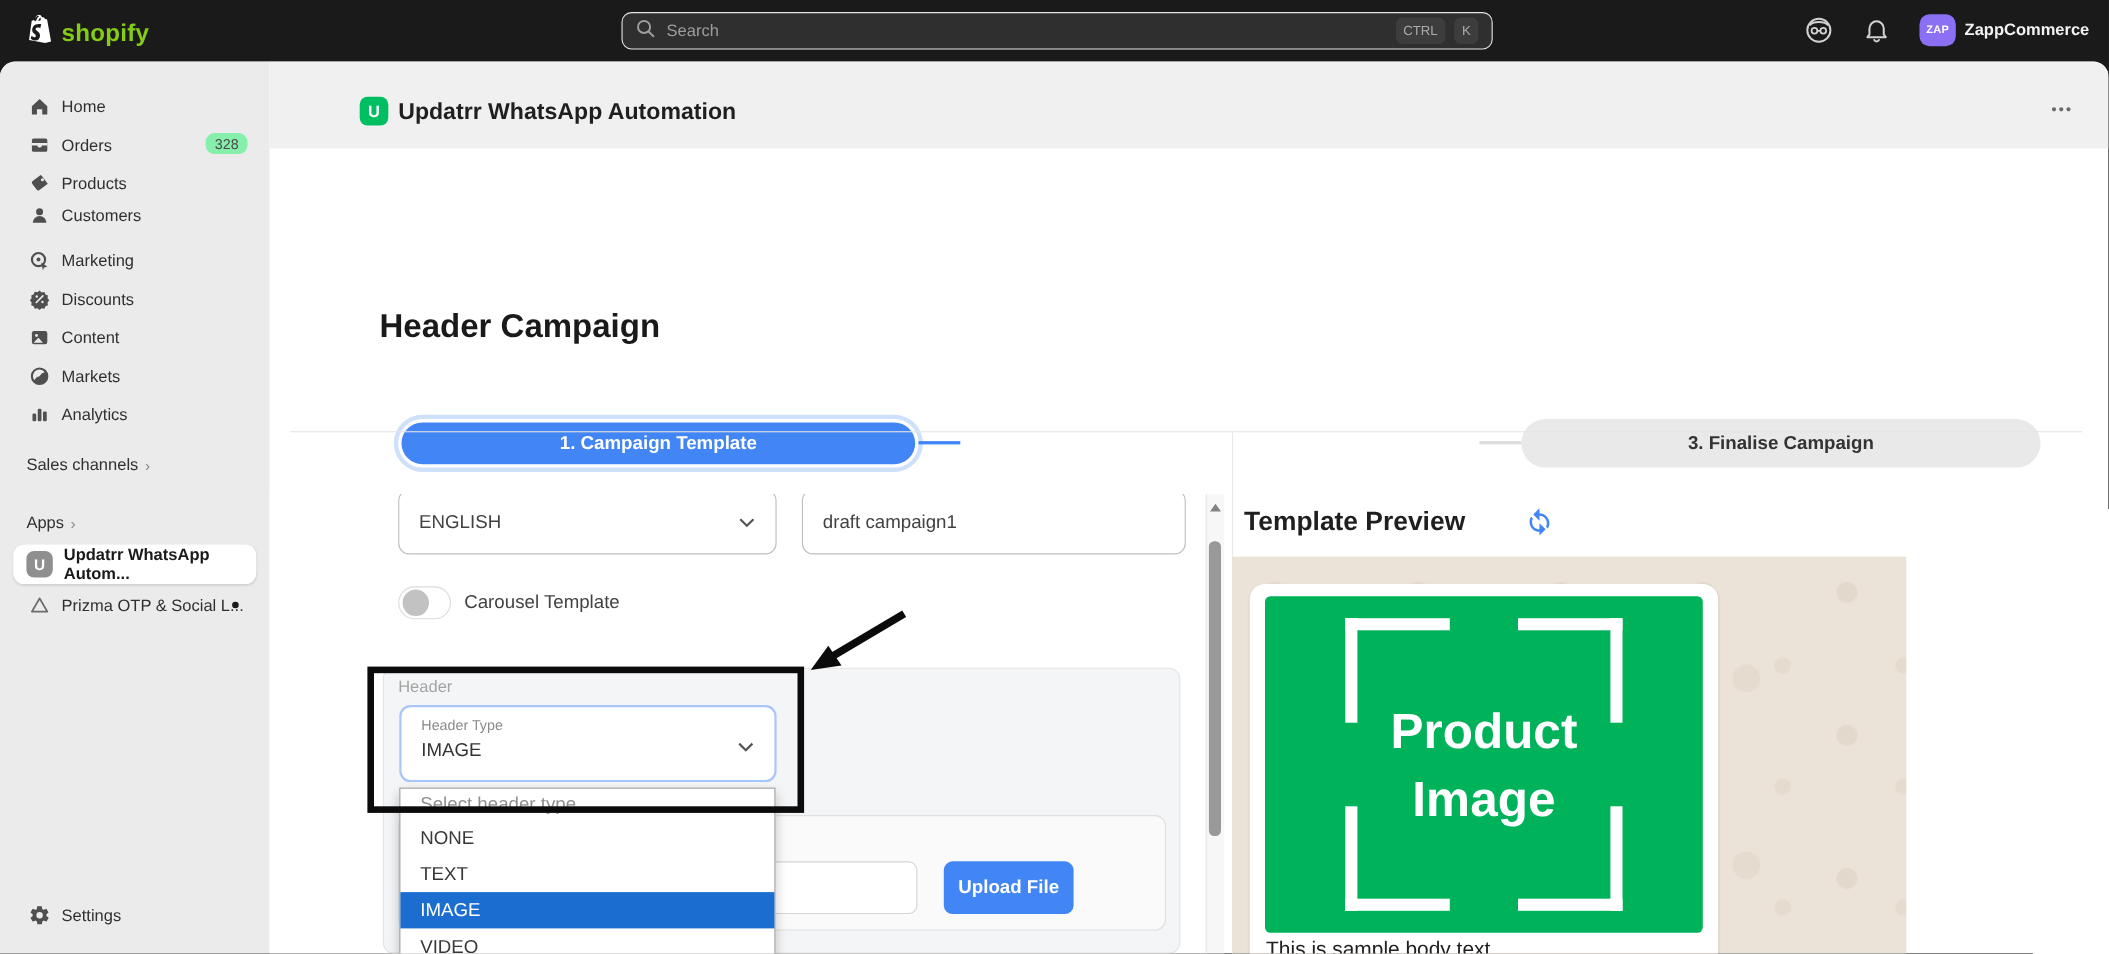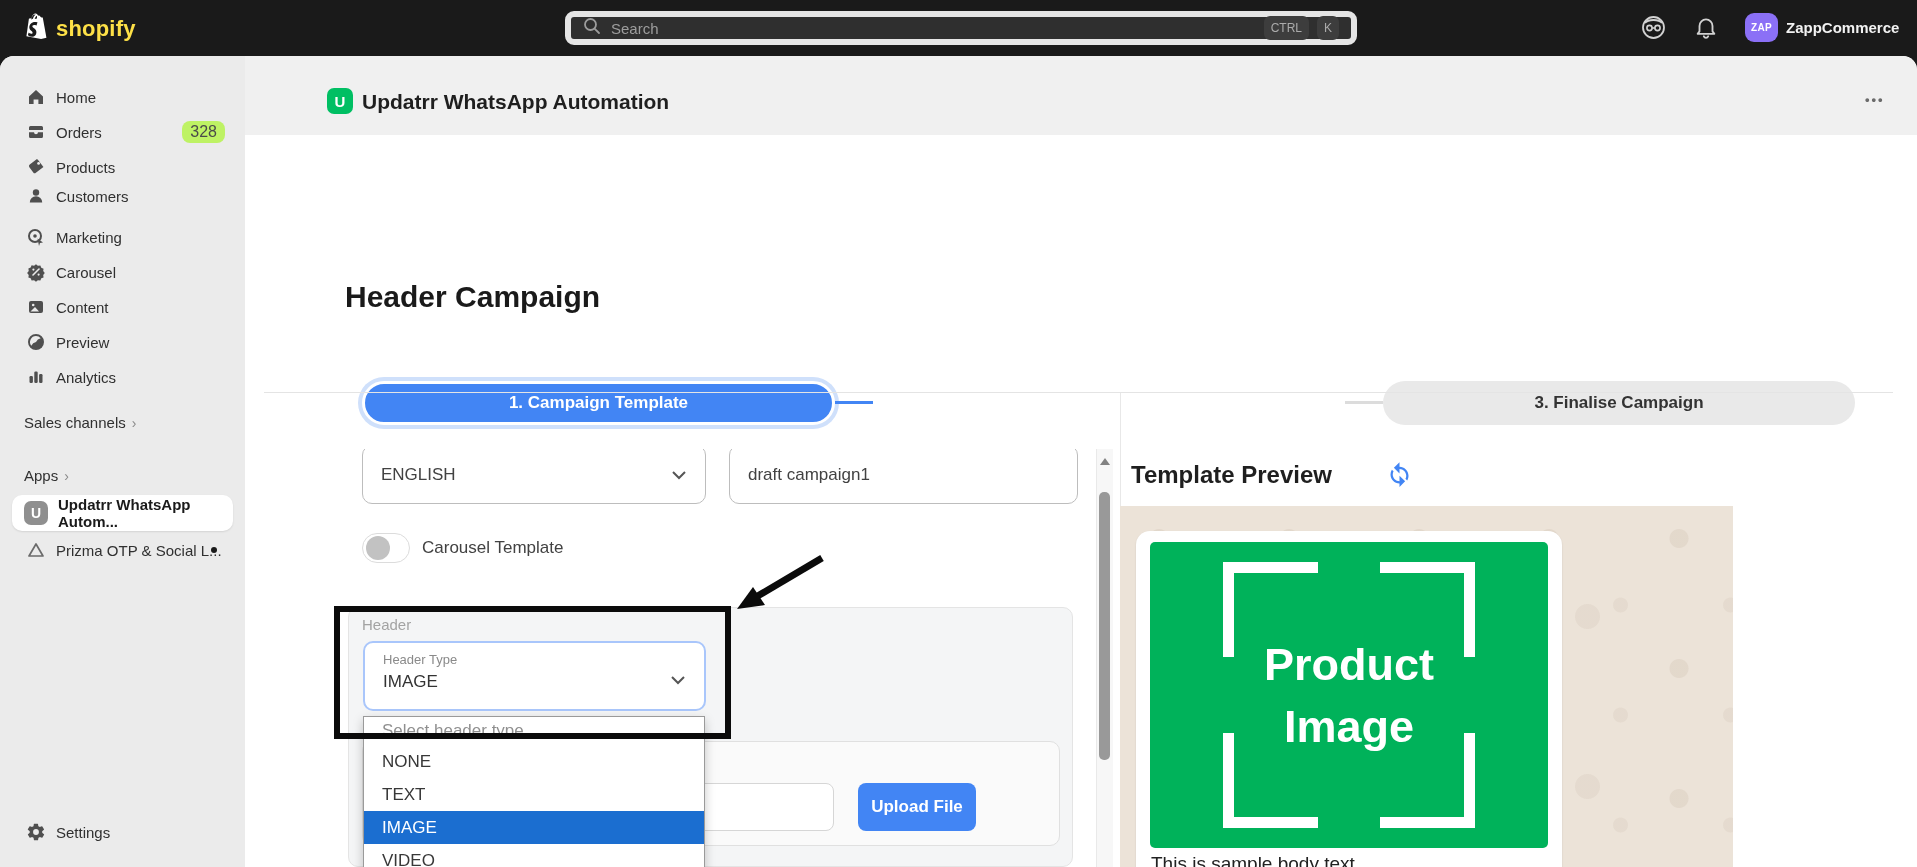--- a/index.html
+++ b/index.html
@@ -1,33 +1,33 @@
 <!DOCTYPE html>
 <html><head>
 <meta charset="utf-8">
 <style>
   html,body{margin:0;padding:0;background:#1a1a1a;}
   *{box-sizing:border-box;font-family:"Liberation Sans","DejaVu Sans",sans-serif;}
   #screen{position:relative;width:1917px;height:867px;overflow:hidden;background:#1a1a1a;}
   .abs{position:absolute;}
   
   .topbar{left:0;top:0;width:1917px;height:56px;background:#1a1a1a;}
-  .logo{left:24px;top:13px;display:flex;align-items:center;gap:7px;color:#fde047;}
+  .logo{left:24px;top:13px;display:flex;align-items:center;gap:7px;color:#84cc16;}
   .logo-word{font-size:22px;font-weight:700;letter-spacing:.2px;}
-  .searchbar{left:565px;top:11px;width:792px;height:34px;background:#2f2f2f;border:6px solid #e5e5e5;border-radius:9px;display:flex;align-items:center;padding:0 12px;}
+  .searchbar{left:565px;top:11px;width:792px;height:34px;background:#2f2f2f;border:1px solid #e5e5e5;border-radius:9px;display:flex;align-items:center;padding:0 12px;}
   .search-text{color:#9d9d9d;font-size:15px;margin-left:10px;flex:1;}
   .kbd{background:#3d3d3d;color:#ababab;font-size:12px;border-radius:6px;height:24px;display:flex;align-items:center;justify-content:center;padding:0 7px;margin-left:8px;}
   .avatar{left:1745px;top:13px;width:33px;height:29px;background:#8b70f6;border-radius:9px;color:#fff;font-size:10px;font-weight:700;display:flex;align-items:center;justify-content:center;letter-spacing:.3px;}
   .account-name{left:1786px;top:19px;color:#f2f2f2;font-size:15px;font-weight:700;}
   
   .frame{left:0;top:56px;width:1917px;height:811px;background:#fff;border-radius:14px 14px 0 0;overflow:hidden;}
   .sidebar{left:0;top:0;width:245px;height:811px;background:#ebebeb;}
   .nav-row{left:12px;width:221px;height:34px;border-radius:10px;display:flex;align-items:center;padding-left:44px;color:#303030;font-size:15px;font-weight:500;}
   .nav-icon{position:absolute;left:14px;top:7px;width:20px;height:20px;}
-  .nav-badge{position:absolute;right:8px;top:6px;background:#bef264;border-radius:8px;padding:2px 8px;font-size:16px;color:#4a4a4a;text-align:right;}
+  .nav-badge{position:absolute;right:8px;top:6px;background:#86efac;border-radius:8px;padding:2px 8px;font-size:13px;color:#4a4a4a;text-align:right;}
   .section-label{color:#303030;font-size:15px;font-weight:500;display:flex;align-items:center;gap:6px;}
   .chev{color:#8a8a8a;font-size:14px;}
   .app-row-active{left:12px;top:439px;width:221px;height:36px;background:#fff;border-radius:10px;box-shadow:0 1px 2px rgba(0,0,0,.10);display:flex;align-items:center;padding-left:46px;font-size:15px;font-weight:700;color:#1a1a1a;}
   .updatrr-ic{position:absolute;left:12px;top:6px;width:24px;height:24px;border-radius:7px;background:#8f8f8f;color:#fff;font-weight:700;font-size:14px;display:flex;align-items:center;justify-content:center;}
   
   .band{left:245px;top:0;width:1672px;height:79px;background:#f0f0f0;border-radius:0 14px 0 0;}
   .app-ic{left:82px;top:32px;width:26px;height:26px;border-radius:7px;background:#00bf63;color:#fff;font-weight:700;font-size:15px;display:flex;align-items:center;justify-content:center;}
   .app-title{left:117px;top:34px;font-size:21px;font-weight:700;color:#1f1f1f;}
   .dots{left:1620px;top:36px;color:#6b6b6b;font-size:13px;font-weight:700;letter-spacing:2px;}
   
@@ -153,38 +153,38 @@
         <span>Marketing</span>
       </div>
 
       <div class="abs nav-row" style="top:199px;">
         <span class="nav-icon"><svg width="20" height="20" viewBox="0 0 20 20">
               <path d="M10 1.8l2 1.7 2.6-.4 1 2.4 2.4 1-.4 2.6 1.7 2-1.7 2 .4 2.6-2.4 1-1 2.4-2.6-.4-2 1.7-2-1.7-2.6.4-1-2.4-2.4-1 .4-2.6L.7 11l1.7-2-.4-2.6 2.4-1 1-2.4 2.6.4z" fill="#4f4f4f" transform="scale(.95) translate(.5 .5)"></path>
               <path d="M7 13l6-6" stroke="#ebebeb" stroke-width="1.6" stroke-linecap="round"></path>
               <circle cx="7.4" cy="7.6" r="1.1" fill="#ebebeb"></circle>
               <circle cx="12.6" cy="12.6" r="1.1" fill="#ebebeb"></circle>
             </svg></span>
-        <span>Carousel</span>
+        <span>Discounts</span>
       </div>
 
       <div class="abs nav-row" style="top:234px;">
         <span class="nav-icon"><svg width="20" height="20" viewBox="0 0 20 20">
               <rect x="3" y="4" width="14" height="12" rx="2" fill="#4f4f4f"></rect>
               <circle cx="7.2" cy="8" r="1.3" fill="#ebebeb"></circle>
               <path d="M4.5 14.5 9 10l4 4.5z" fill="#ebebeb"></path>
             </svg></span>
         <span>Content</span>
       </div>
 
       <div class="abs nav-row" style="top:269px;">
         <span class="nav-icon"><svg width="20" height="20" viewBox="0 0 20 20">
               <path d="M10 2a8 8 0 1 0 0 16 8 8 0 0 0 0-16zm0 2a6 6 0 0 1 4.7 2.3A6.5 6.5 0 0 0 10 10a6.5 6.5 0 0 0-4.7 3.7A6 6 0 0 1 10 4z" fill="#4f4f4f"></path>
               <text x="11" y="15.5" font-size="9" font-weight="bold" fill="#4f4f4f">$</text>
             </svg></span>
-        <span>Preview</span>
+        <span>Markets</span>
       </div>
 
       <div class="abs nav-row" style="top:304px;">
         <span class="nav-icon"><svg width="20" height="20" viewBox="0 0 20 20">
               <rect x="3.5" y="9" width="3.4" height="7" rx="1.2" fill="#4f4f4f"></rect>
               <rect x="8.3" y="4.5" width="3.4" height="11.5" rx="1.2" fill="#4f4f4f"></rect>
               <rect x="13.1" y="7" width="3.4" height="9" rx="1.2" fill="#4f4f4f"></rect>
             </svg></span>
         <span>Analytics</span>
       </div>

